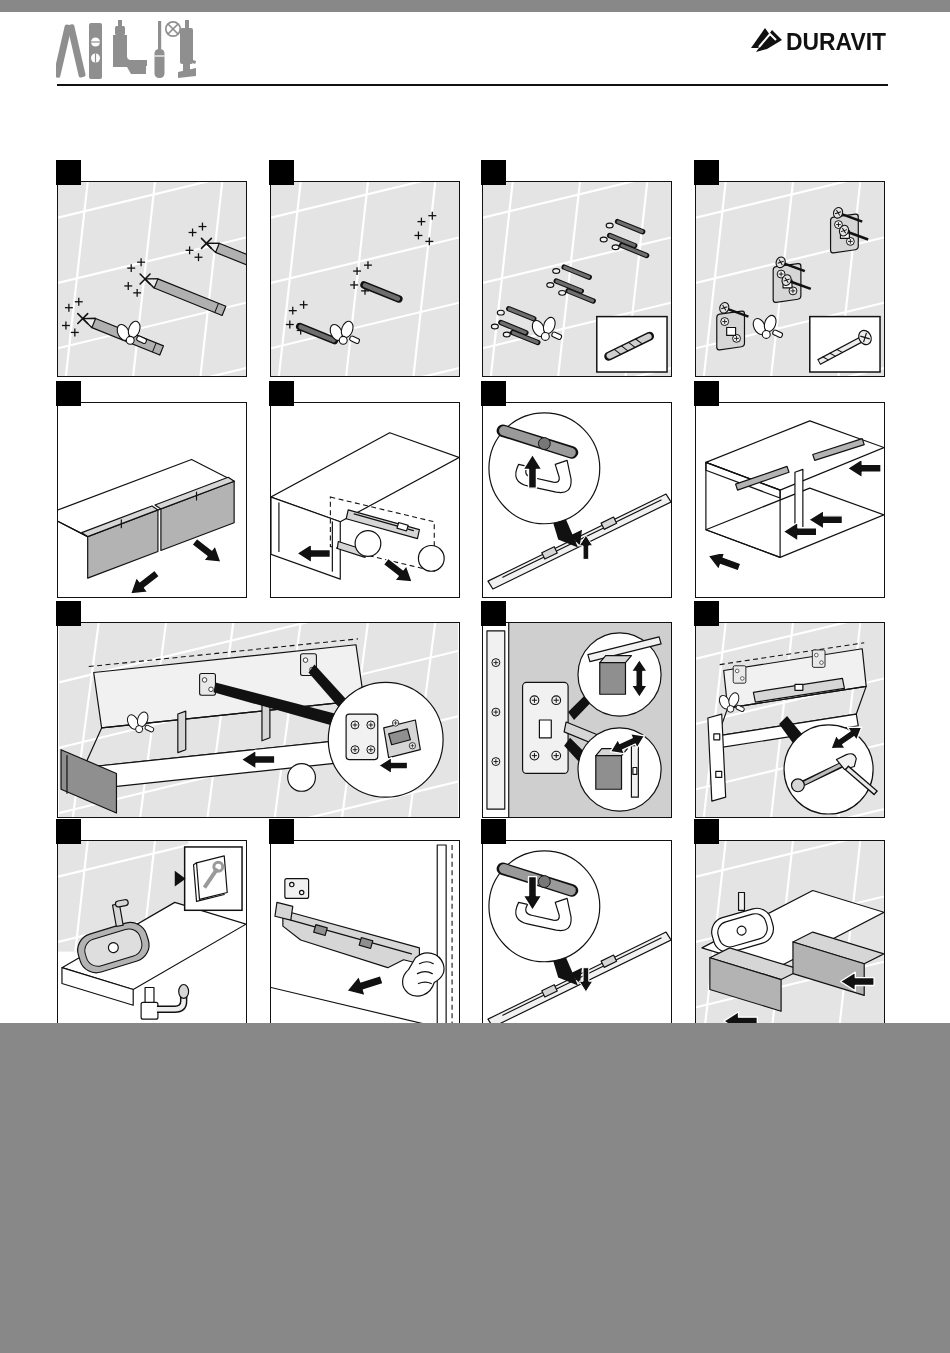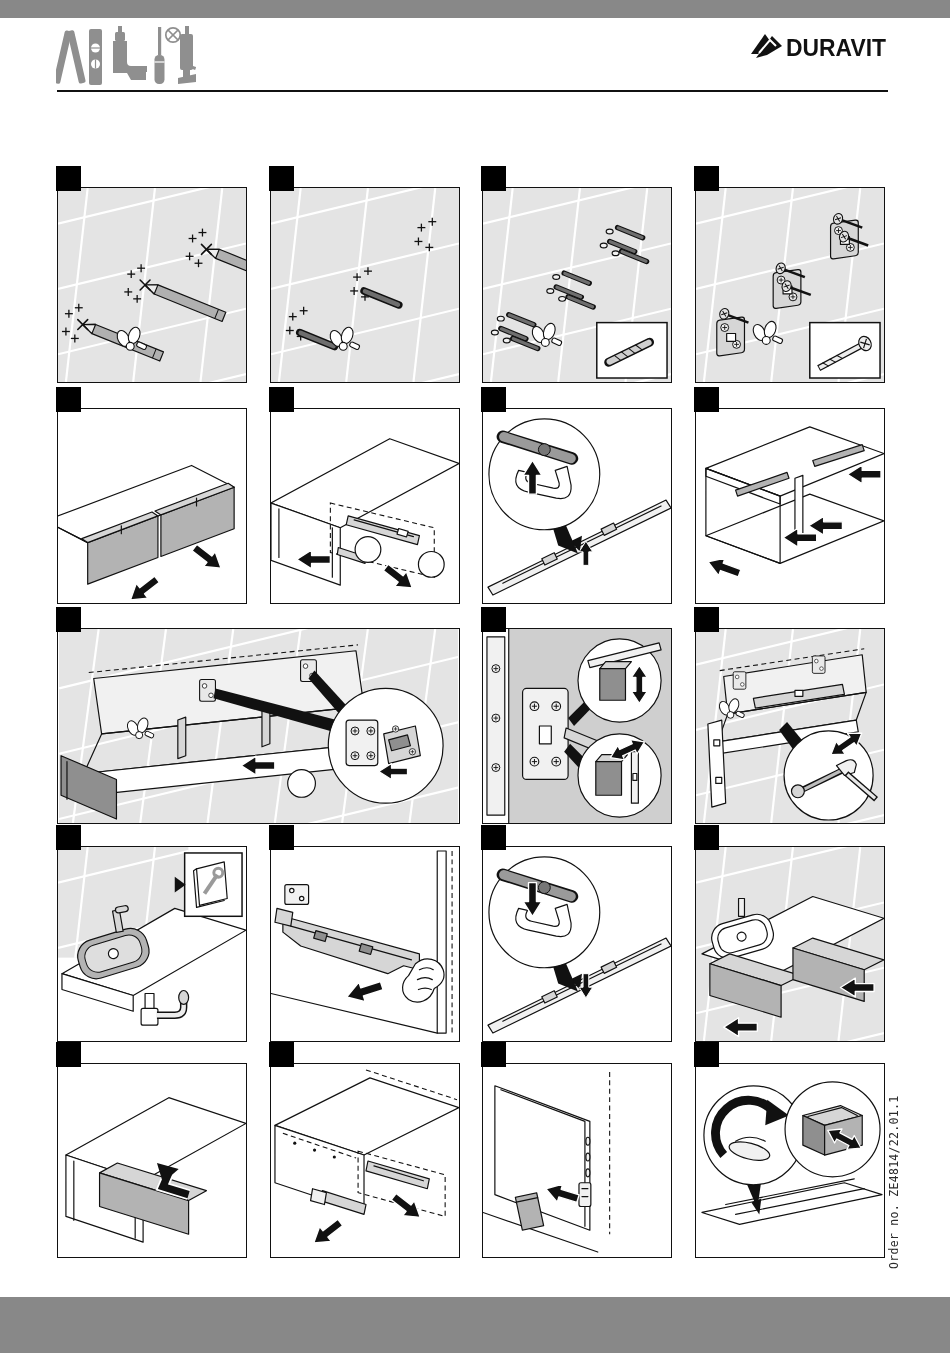--- a/index.html
+++ b/index.html
@@ -1,17 +1,17 @@
 <!DOCTYPE html>
 <html><head>
 <meta charset="utf-8">
 <style>
   html,body { margin:0; padding:0; background:#888; }
-  .page { position:relative; width:950px; height:1279px; background:#fff;
-          font-family:"Liberation Sans", sans-serif; overflow:hidden; margin:18px auto; }
+  .page { position:relative; width:950px; height:1011px; background:#fff;
+          font-family:"Liberation Sans", sans-serif; overflow:hidden; margin:12px auto; }
   .rule { position:absolute; left:57px; top:72px; width:831px; height:2px; background:#111; }
   .tools-svg { position:absolute; left:56px; top:8px; }
   .logo-svg { position:absolute; left:750px; top:13px; }
   .panel { position:absolute; border:1.7px solid #111; background:#fff; box-sizing:border-box; margin:0; }
   .panel > svg { display:block; width:100%; height:100%; }
   .badge { position:absolute; width:25px; height:25px; background:#000; left:-1.7px; top:-22px; }
   .orderno { position:absolute; left:901px; top:1237px; transform:rotate(-90deg);
              transform-origin:left bottom; white-space:nowrap; color:#2a2a2a;
              font-family:"DejaVu Sans Mono", monospace; font-size:11.5px; letter-spacing:0.3px; }
   .ln   { fill:none; stroke:#111; stroke-width:1.2; stroke-linecap:round; stroke-linejoin:round; }

